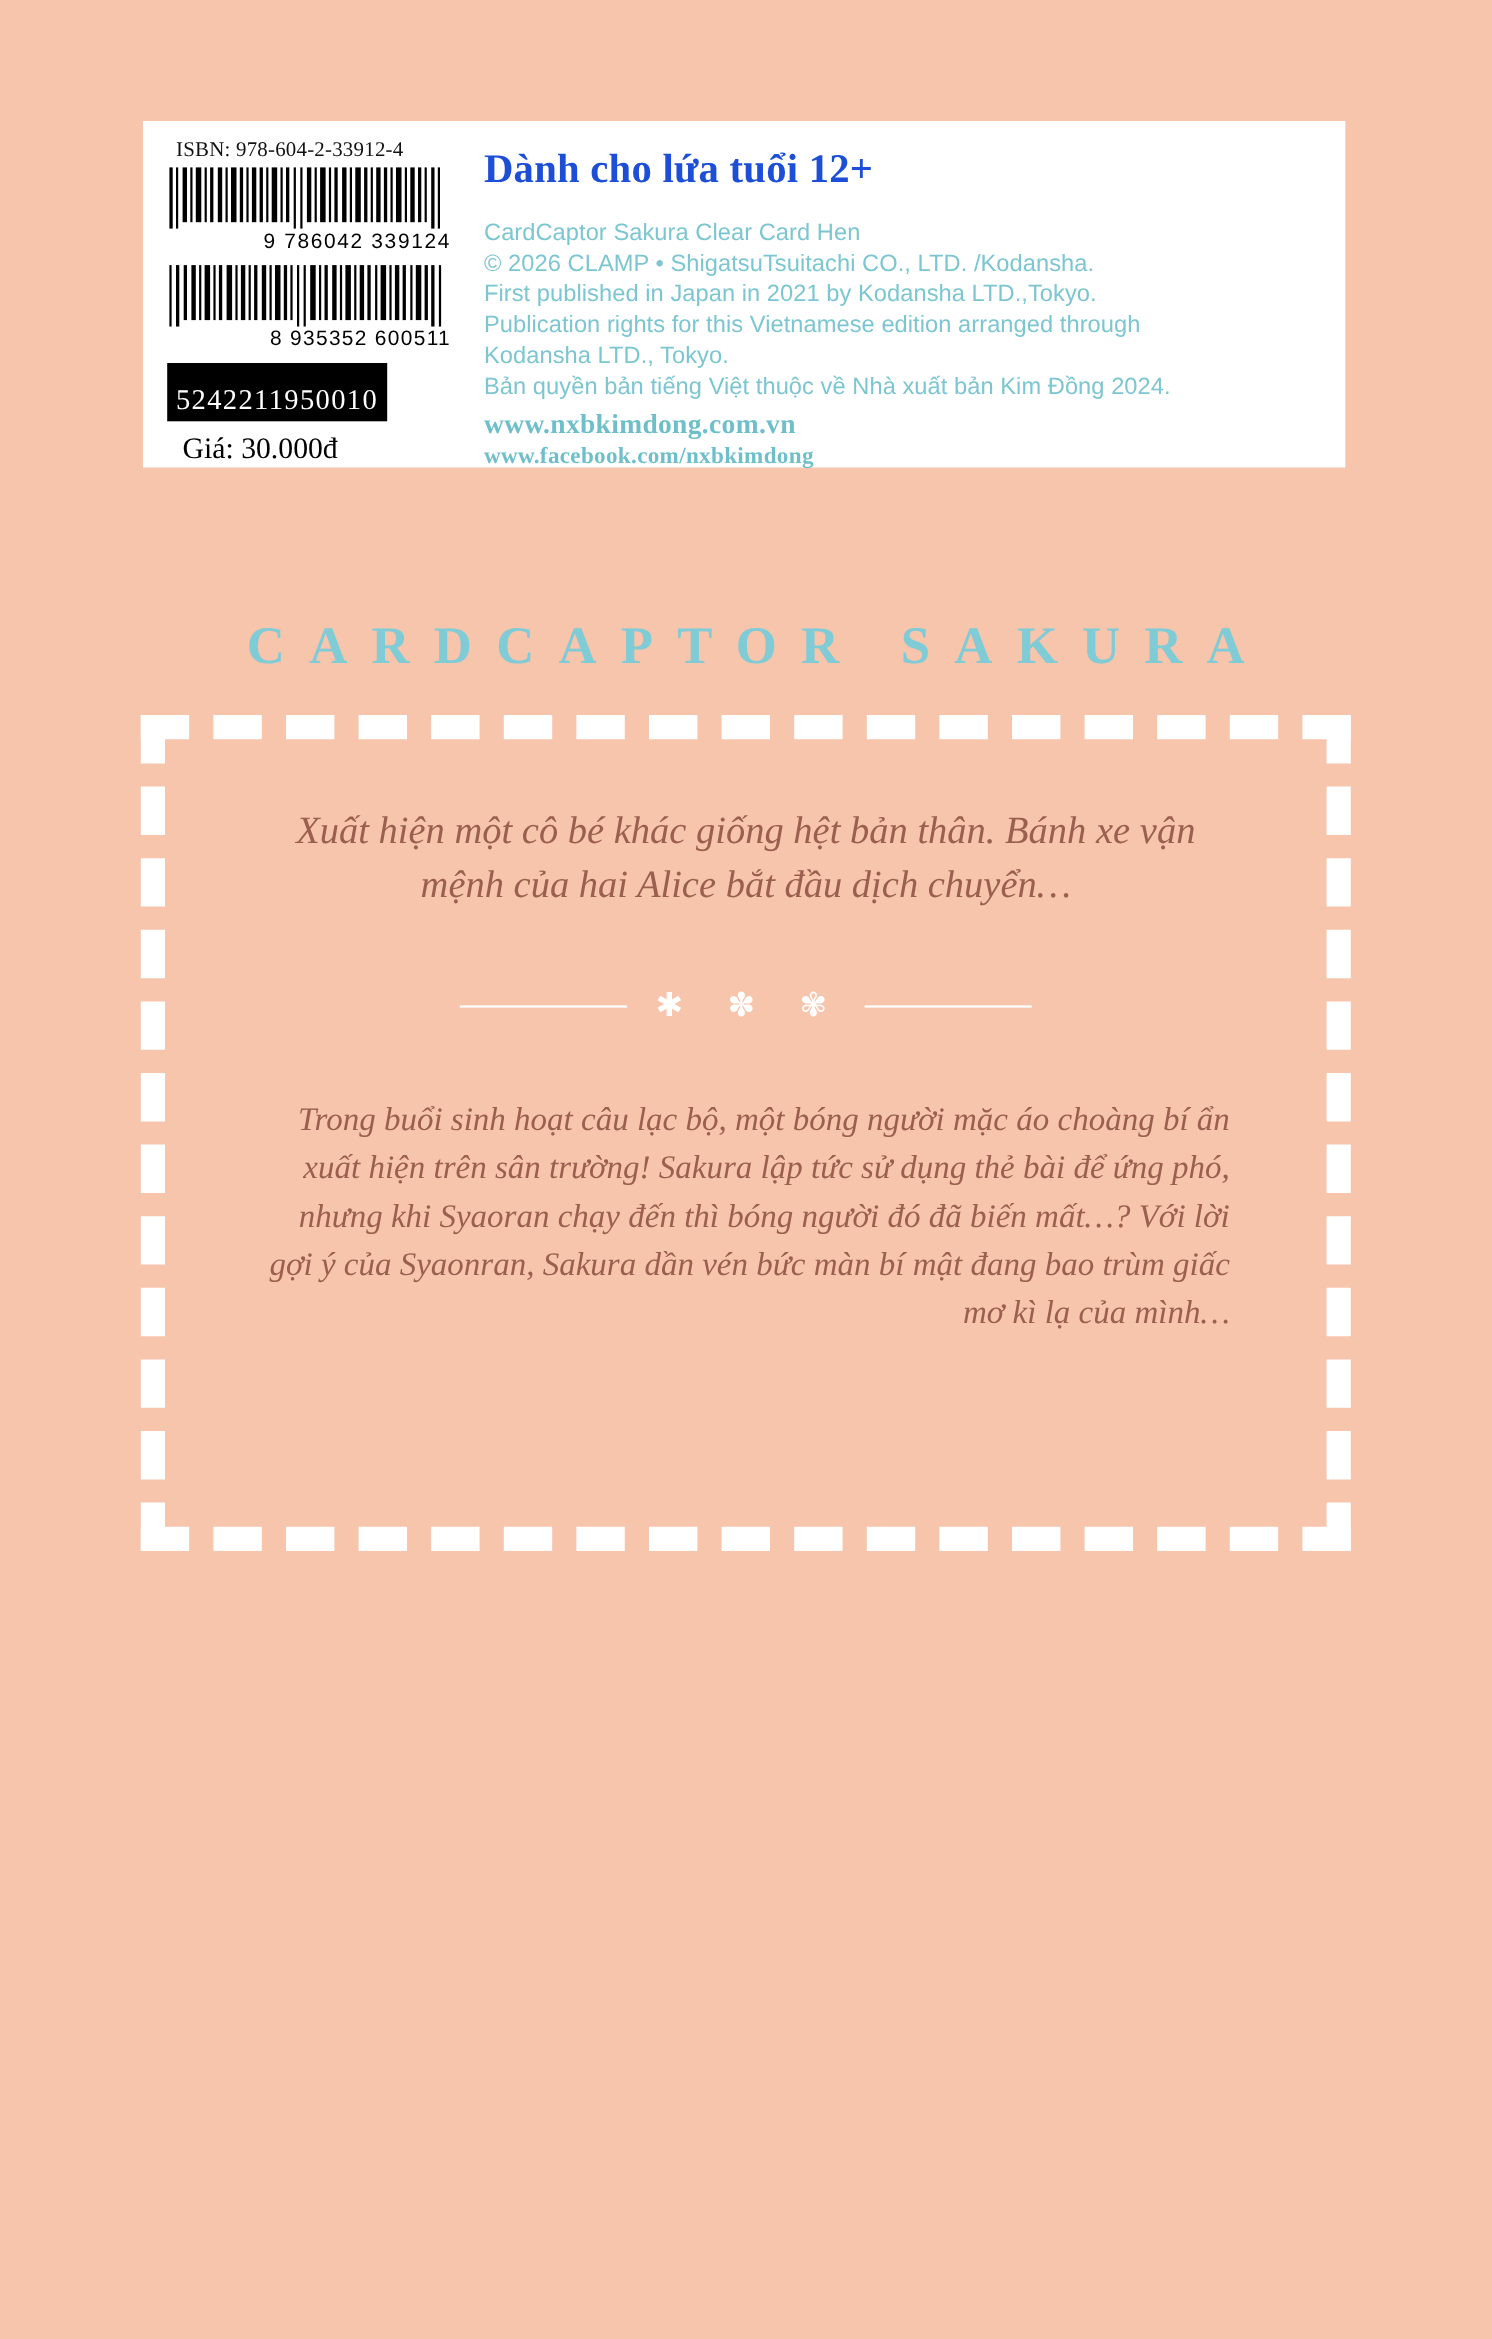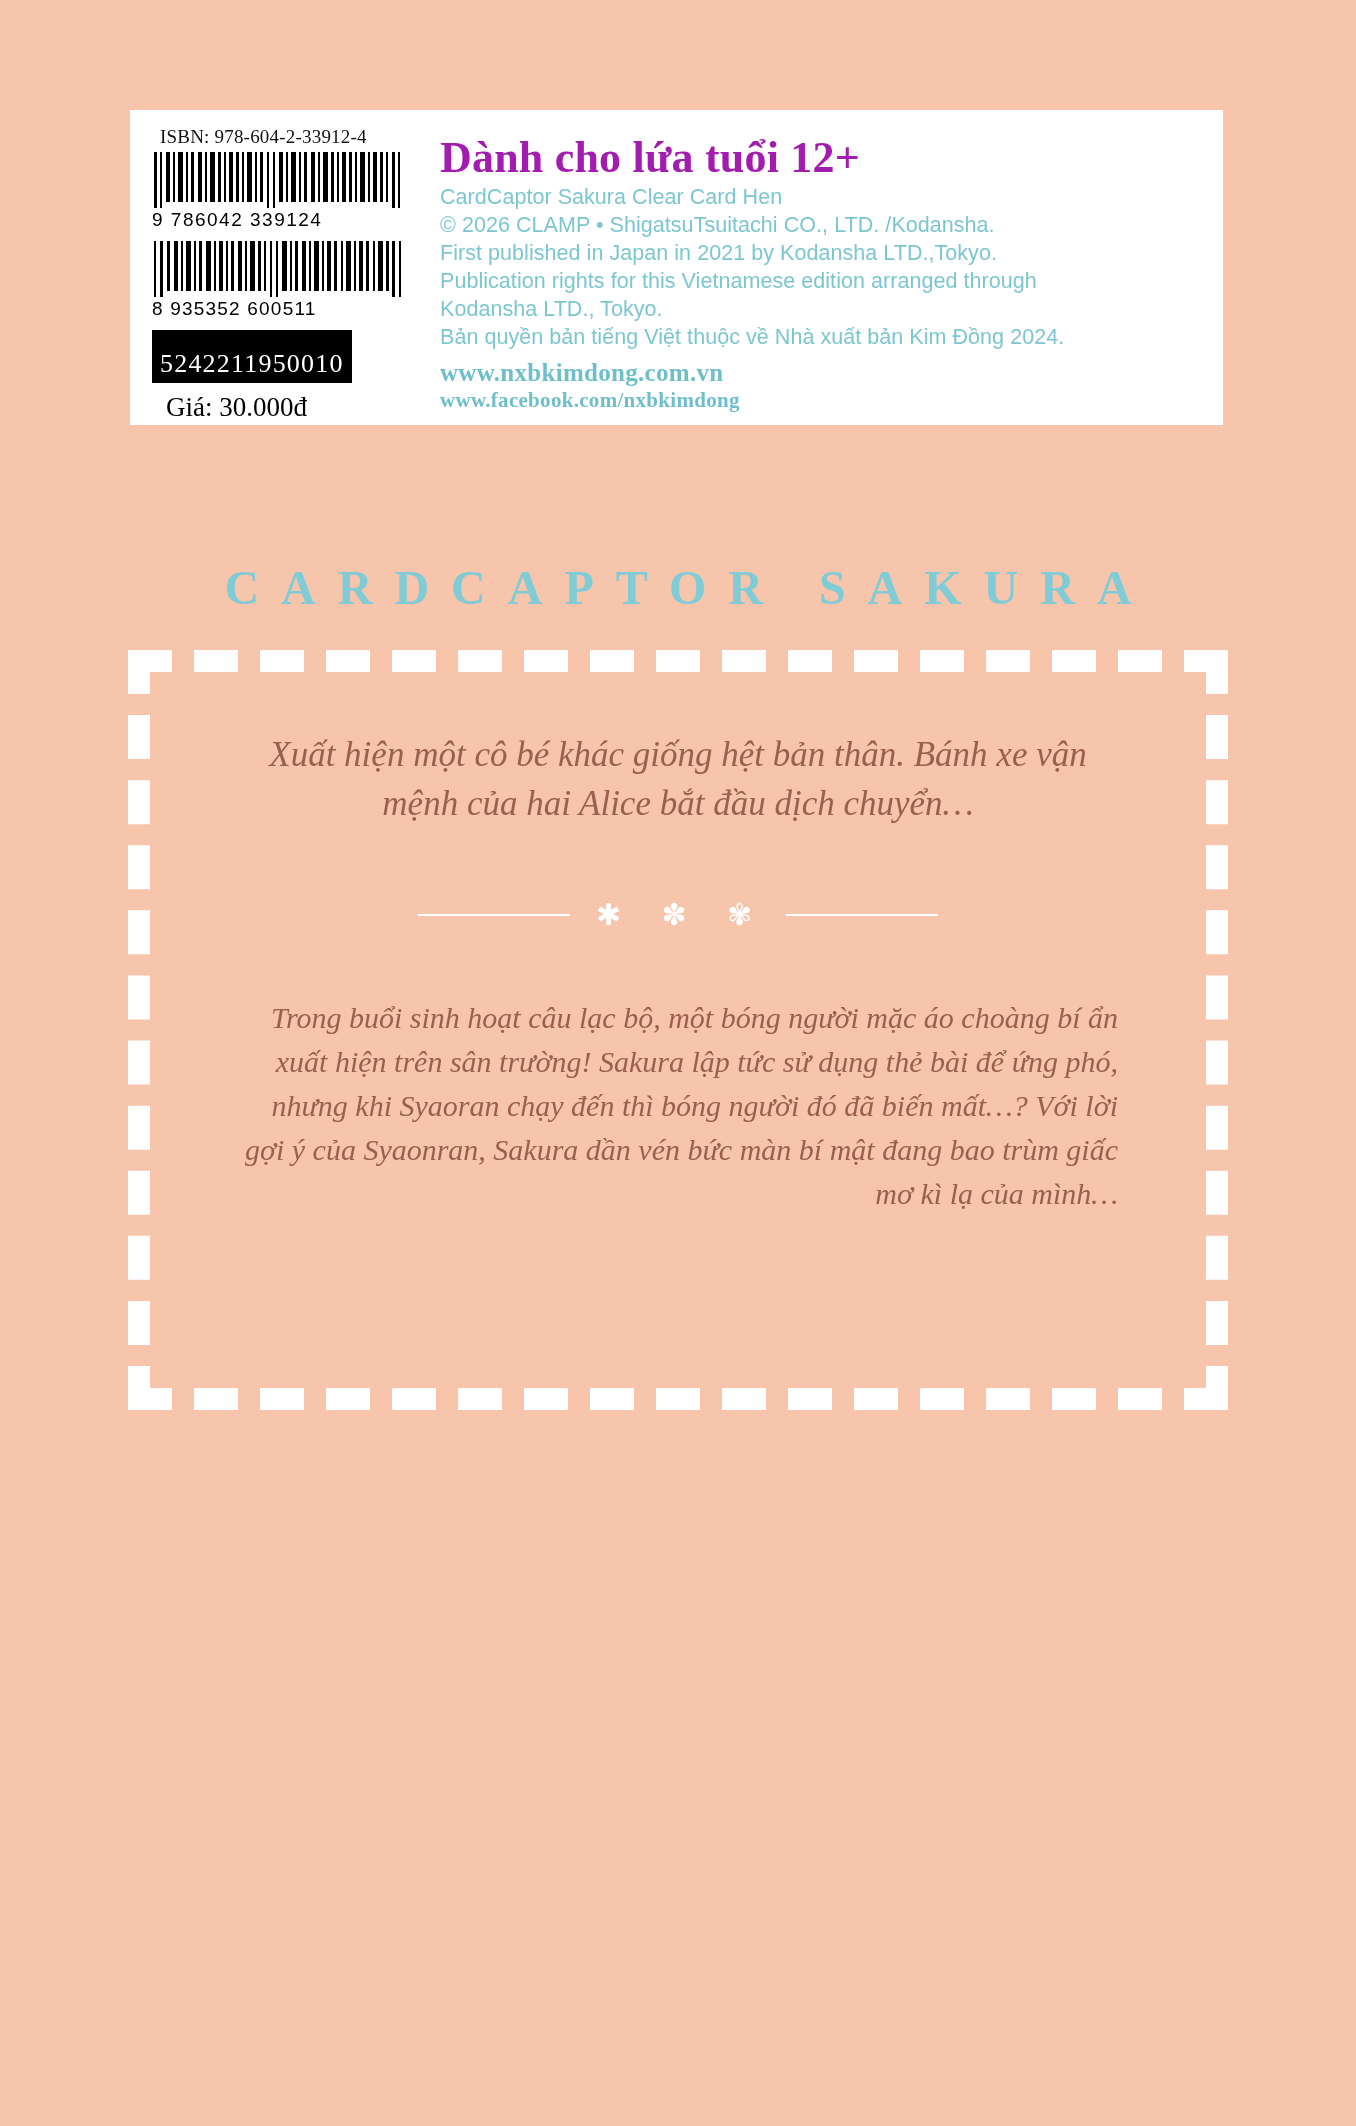--- a/index.html
+++ b/index.html
@@ -50,20 +50,21 @@
     width: 258px;
     display: block;
   }
   .bars-digits {
     font-family: "Liberation Sans", sans-serif;
     font-size: 19px;
     color: #000;
     letter-spacing: 1.5px;
     margin-top: 1px;
     white-space: nowrap;
+    text-align: right;
   }
   .bars-digits.small-lead { letter-spacing: 1.2px; }
   .spacer-8 { height: 10px; }
   .black-code {
     background: #000;
     color: #fff;
     font-family: "Liberation Serif", serif;
     font-size: 26px;
     letter-spacing: 1.2px;
     padding: 19px 8px 4px 8px;
@@ -80,25 +81,25 @@
   }
 
   .copy-col {
     padding-top: 22px;
     padding-left: 10px;
     color: #7cc3cf;
     flex: 1;
   }
   .age-line {
     font-family: "Liberation Serif", serif;
-    font-size: 44px;
-    color: #a21caf;
+    font-size: 37px;
+    color: #1d4ed8;
     font-weight: 700;
     letter-spacing: 0.2px;
-    margin-bottom: 0;
+    margin-bottom: 22px;
   }
   .copy-line {
     font-family: "Liberation Sans", sans-serif;
     font-size: 21.5px;
     line-height: 28px;
     color: #7cc6d1;
     letter-spacing: 0.05px;
     white-space: nowrap;
   }
   .web-line {

